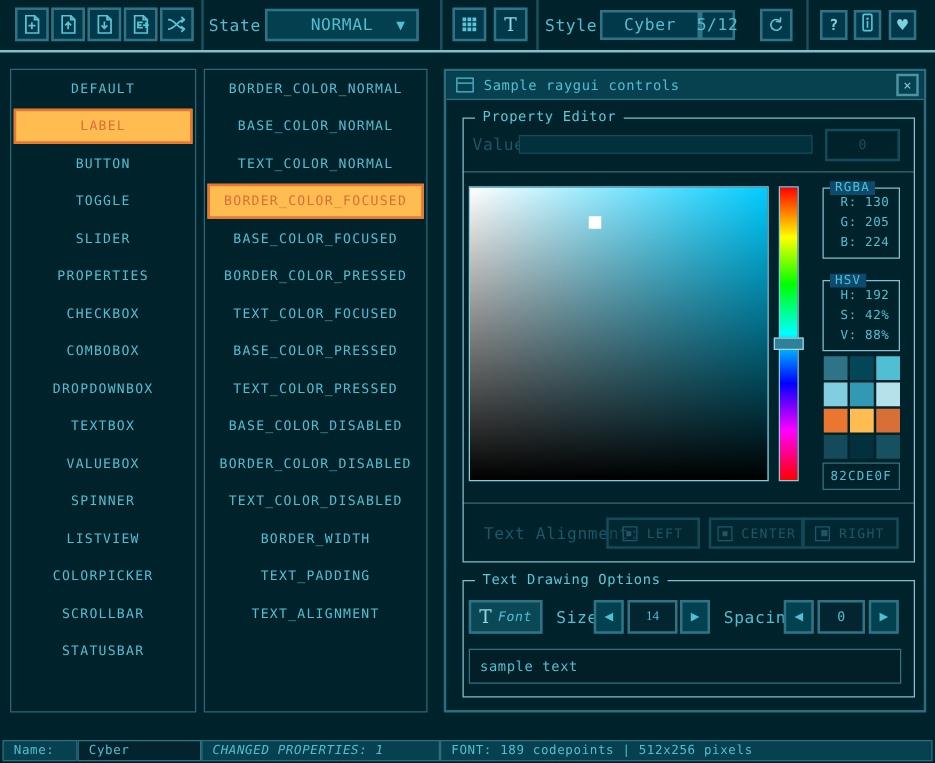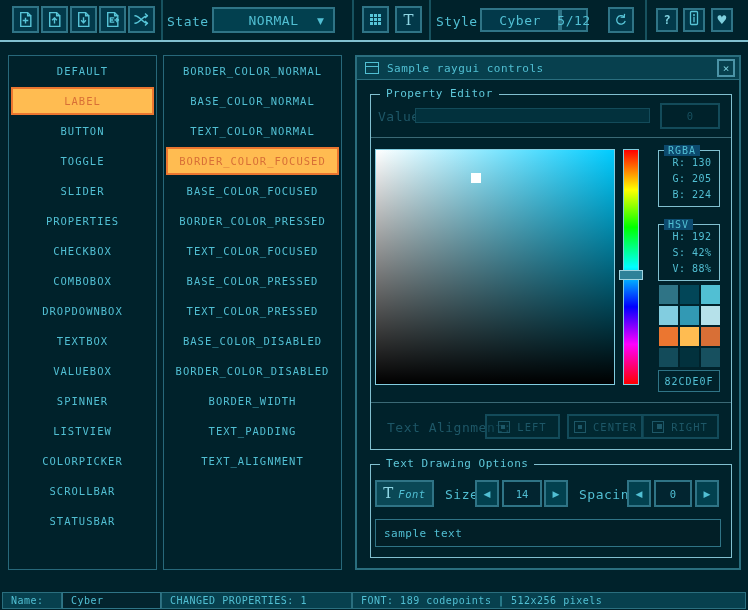--- a/index.html
+++ b/index.html
@@ -228,20 +228,21 @@
       <div class="item">BASE_COLOR_NORMAL</div>
       <div class="item">TEXT_COLOR_NORMAL</div>
       <div class="item sel">BORDER_COLOR_FOCUSED</div>
       <div class="item">BASE_COLOR_FOCUSED</div>
       <div class="item">BORDER_COLOR_PRESSED</div>
       <div class="item">TEXT_COLOR_FOCUSED</div>
       <div class="item">BASE_COLOR_PRESSED</div>
       <div class="item">TEXT_COLOR_PRESSED</div>
       <div class="item">BASE_COLOR_DISABLED</div>
       <div class="item">BORDER_COLOR_DISABLED</div>
+      <div class="item">TEXT_COLOR_DISABLED</div>
       <div class="item">BORDER_WIDTH</div>
       <div class="item">TEXT_PADDING</div>
       <div class="item">TEXT_ALIGNMENT</div>
     </div>
 
   <div class="window">
     <div class="titlebar">
       <div class="winicon">
           <div></div>
         </div>
@@ -322,21 +323,21 @@
     <span class="gtitle abs" style="left:23px;top:400px;">Text Drawing Options</span>
 
     <div class="fontbtn">
       <span class="bigT">T</span>
       <span class="ftxt">Font</span>
     </div>
     <span class="abs lbl" style="left:88px;top:430px">Size:</span>
     <div class="spinbtn" style="left:118px;">
         <span>◀</span>
       </div>
-    <div class="spinval" style="left:145px;width:40px;">
+    <div class="spinval" style="left:145px;width:40px;font-family:Liberation Serif, serif;">
         <span>14</span>
       </div>
     <div class="spinbtn" style="left:187px;">
         <span>▶</span>
       </div>
 
     <span class="abs lbl" style="left:222px;top:430px">Spacing:</span>
     <div class="spinbtn" style="left:270px;">
         <span>◀</span>
       </div>
@@ -351,20 +352,20 @@
       <span>sample text</span>
     </div>
   </div>
 
   <div class="scell" style="left:2px;width:60px;">
     <span>Name:</span>
   </div>
   <div class="scell tbox" style="left:62px;width:99px;">
     <span>Cyber</span>
   </div>
-  <div class="scell" style="left:161px;width:191px;">
+  <div class="scell" style="left:161px;width:191px;font-style:italic;">
     <span>CHANGED PROPERTIES: 1</span>
   </div>
   <div class="scell" style="left:352px;width:394px;">
     <span>FONT: 189 codepoints | 512x256 pixels</span>
   </div>
 
 </div>
 
 </body></html>

